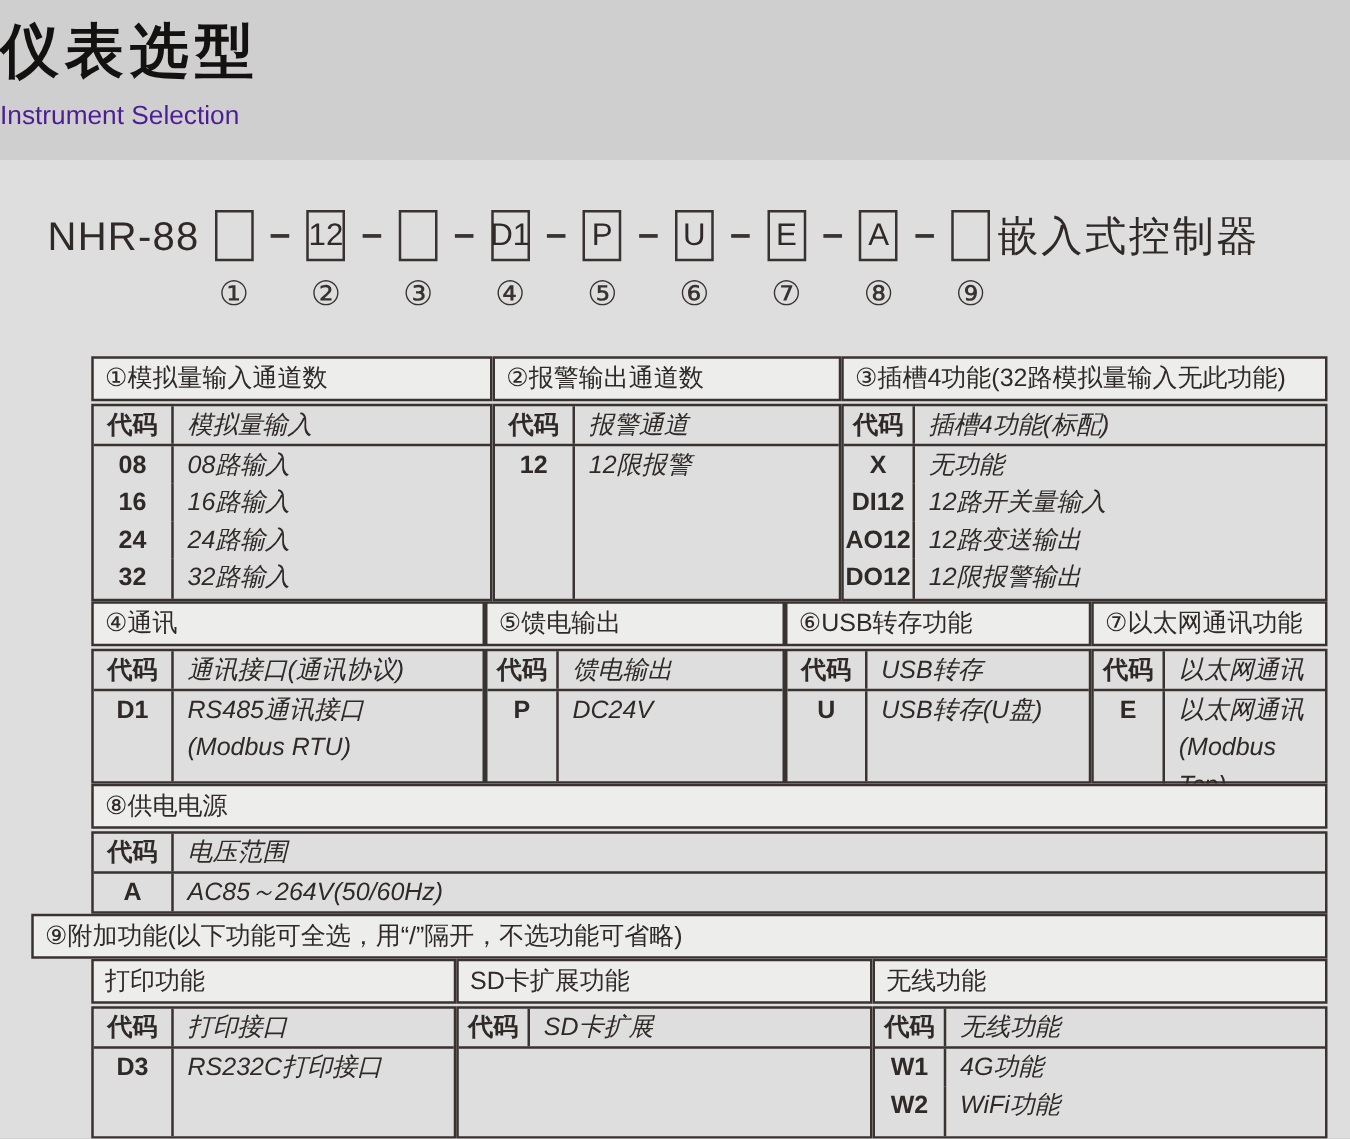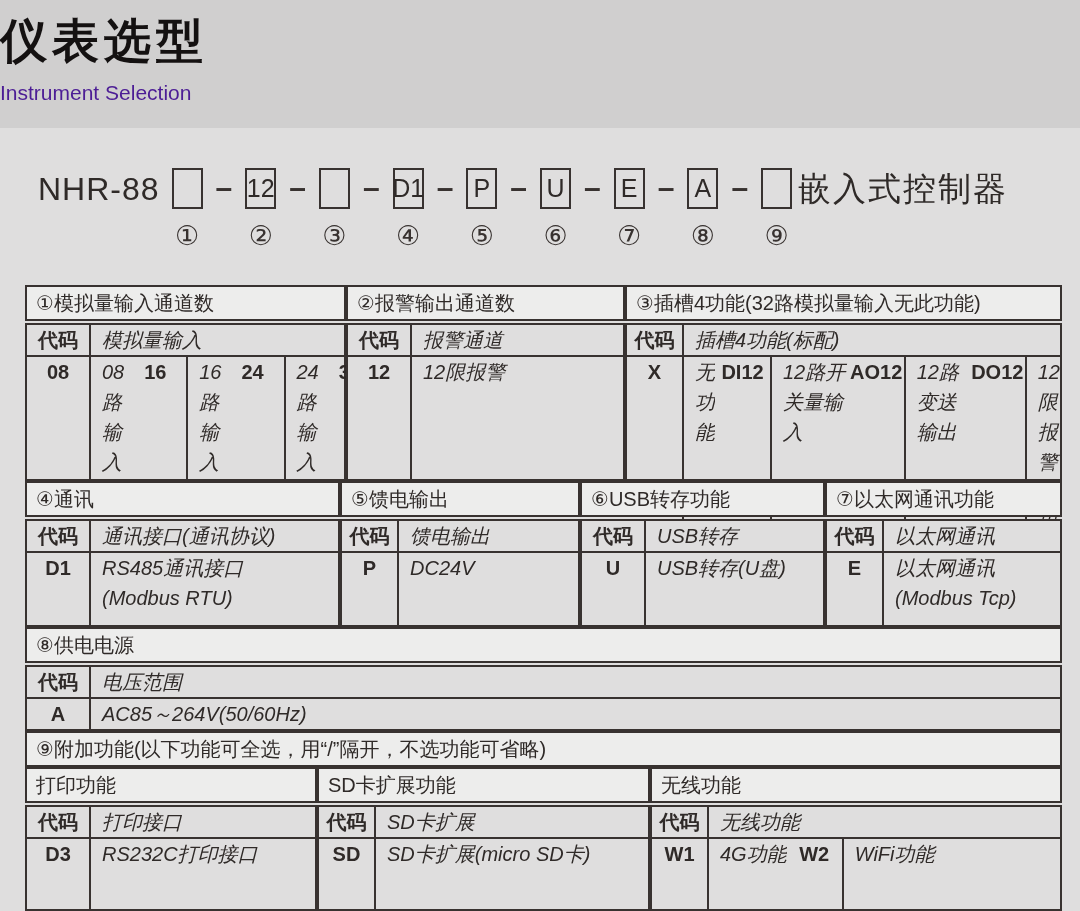--- a/index.html
+++ b/index.html
@@ -18,31 +18,31 @@
   .model-prefix { font-size:32px; line-height:42px; margin-right:12px; letter-spacing:1px; }
   .model-suffix { font-size:33px; line-height:42px; margin-left:6px; letter-spacing:2px; }
   .slot { display:flex; flex-direction:column; align-items:center; }
   .slot-box { width:31px; height:41px; border:2px solid #383230; display:flex; align-items:center; justify-content:center;
               font-size:25px; background:transparent; }
   .slot-num { margin-top:11px; font-size:27px; color:#383230; }
   .dash { font-size:30px; line-height:40px; padding:0 13px; font-weight:bold; color:#383230; }
 
   
   .content { position:absolute; left:25px; top:285px; width:1037px; }
-  .band { display:flex; align-items:stretch; }
+  .band { display:flex; align-items:stretch;margin-left:48px; }
   .sect { display:flex; flex-direction:column; }
   .sect-title { background:#ededec; border:2px solid #383230; margin-bottom:2px;
                 padding:3px 8px 3px 9px; font-size:20px; line-height:26px; white-space:nowrap; overflow:hidden; }
   .sect-body { border:2px solid #383230; display:flex; flex-direction:column; background:#dfdede; }
   .shead { display:flex; border-bottom:2px solid #383230; }
   .cc { width:64px; flex-shrink:0; border-right:2px solid #383230; text-align:center;
         font-size:20px; line-height:30px; white-space:pre-line;font-weight:bold; }
   .dc { flex:1; padding-left:11px; font-size:20px; line-height:30px; white-space:pre-line; overflow:hidden;font-style:italic; }
   .narrow .cc { width:57px; }
-  .rows { flex:1; display:flex; flex-direction:row; }
+  .rows { flex:1; display:flex; flex-direction:column; }
   .drow { display:flex; }
   .drow:last-child { flex:1; }
   .b1 .sect-body { height:158px; }
   .b2 .sect-body { height:108px; }
   .b3 .sect-body { height:66px; }
   .b4 .sect-body { height:106px; }
   .w321 { width:321px; } .w279 { width:279px; }
   .w315 { width:315px; } .w240 { width:240px; } .w245 { width:245px; }
   .w292 { width:292px; } .w333 { width:333px; }
   .grow { flex:1; }
@@ -280,26 +280,20 @@
           </div>
         </div>
       </div>
       <div class="sect w333 narrow">
         <div class="sect-title">SD卡扩展功能</div>
         <div class="sect-body">
           <div class="shead">
             <div class="cc">代码</div>
             <div class="dc">SD卡扩展</div>
           </div>
-          <div class="rows">
-            <div class="drow">
-                <div class="cc">SD</div>
-                <div class="dc">SD卡扩展(micro SD卡)</div>
-              </div>
-          </div>
         </div>
       </div>
       <div class="sect grow narrow">
         <div class="sect-title">无线功能</div>
         <div class="sect-body">
           <div class="shead">
             <div class="cc">代码</div>
             <div class="dc">无线功能</div>
           </div>
           <div class="rows">

